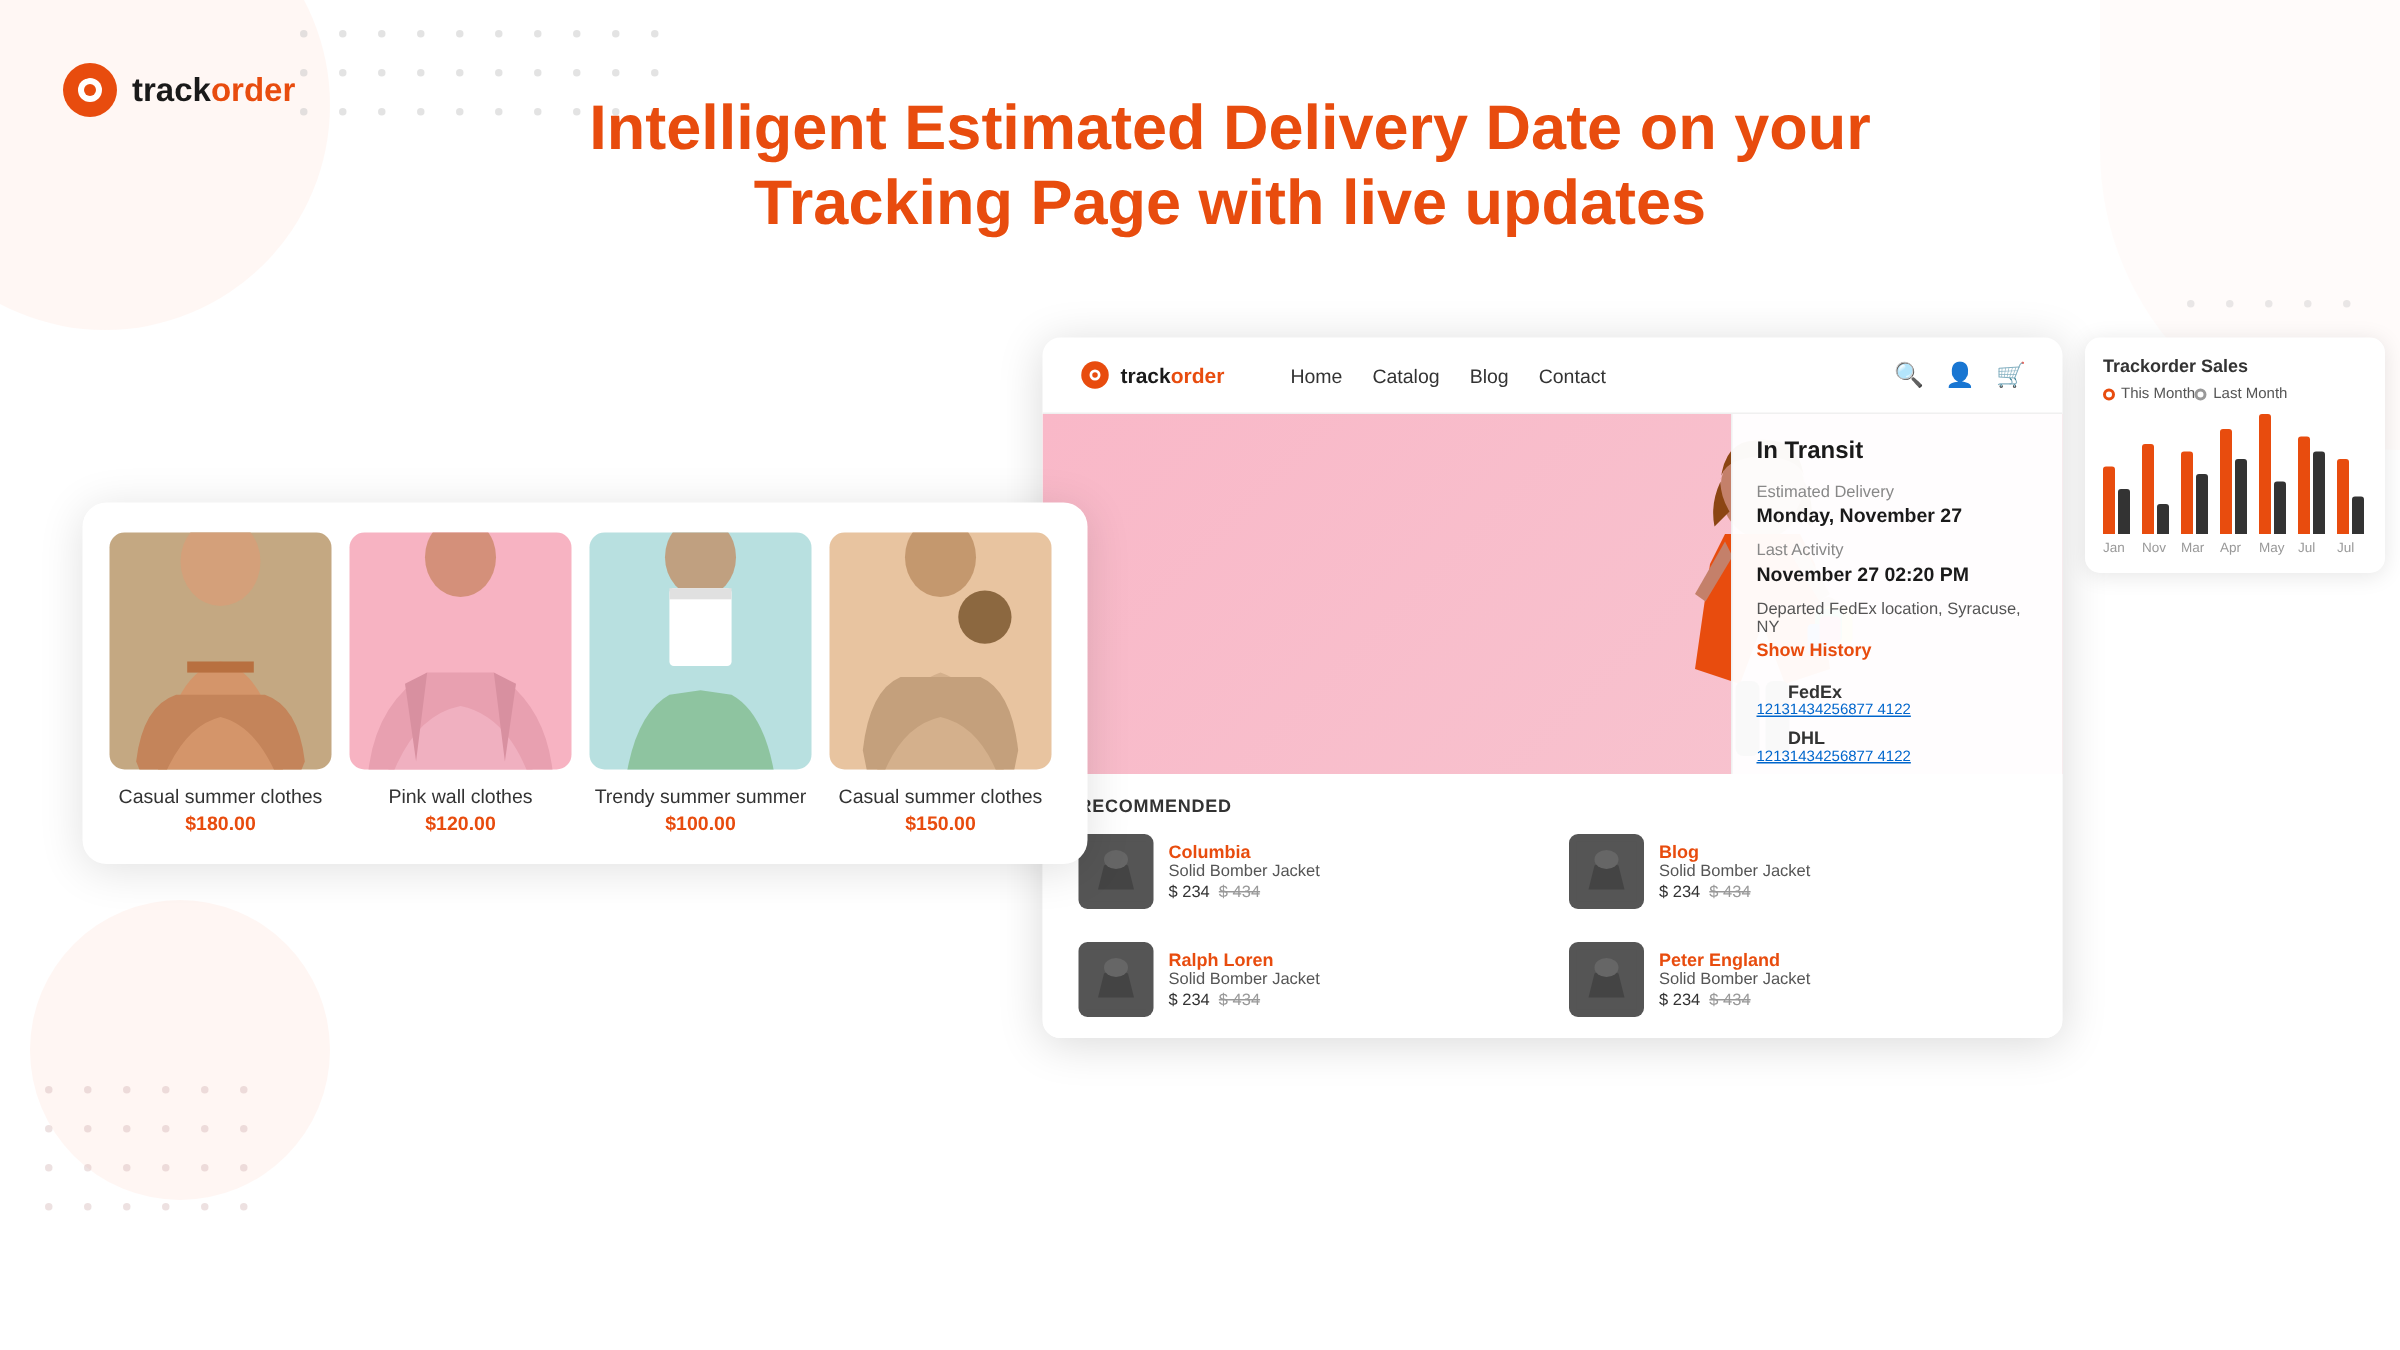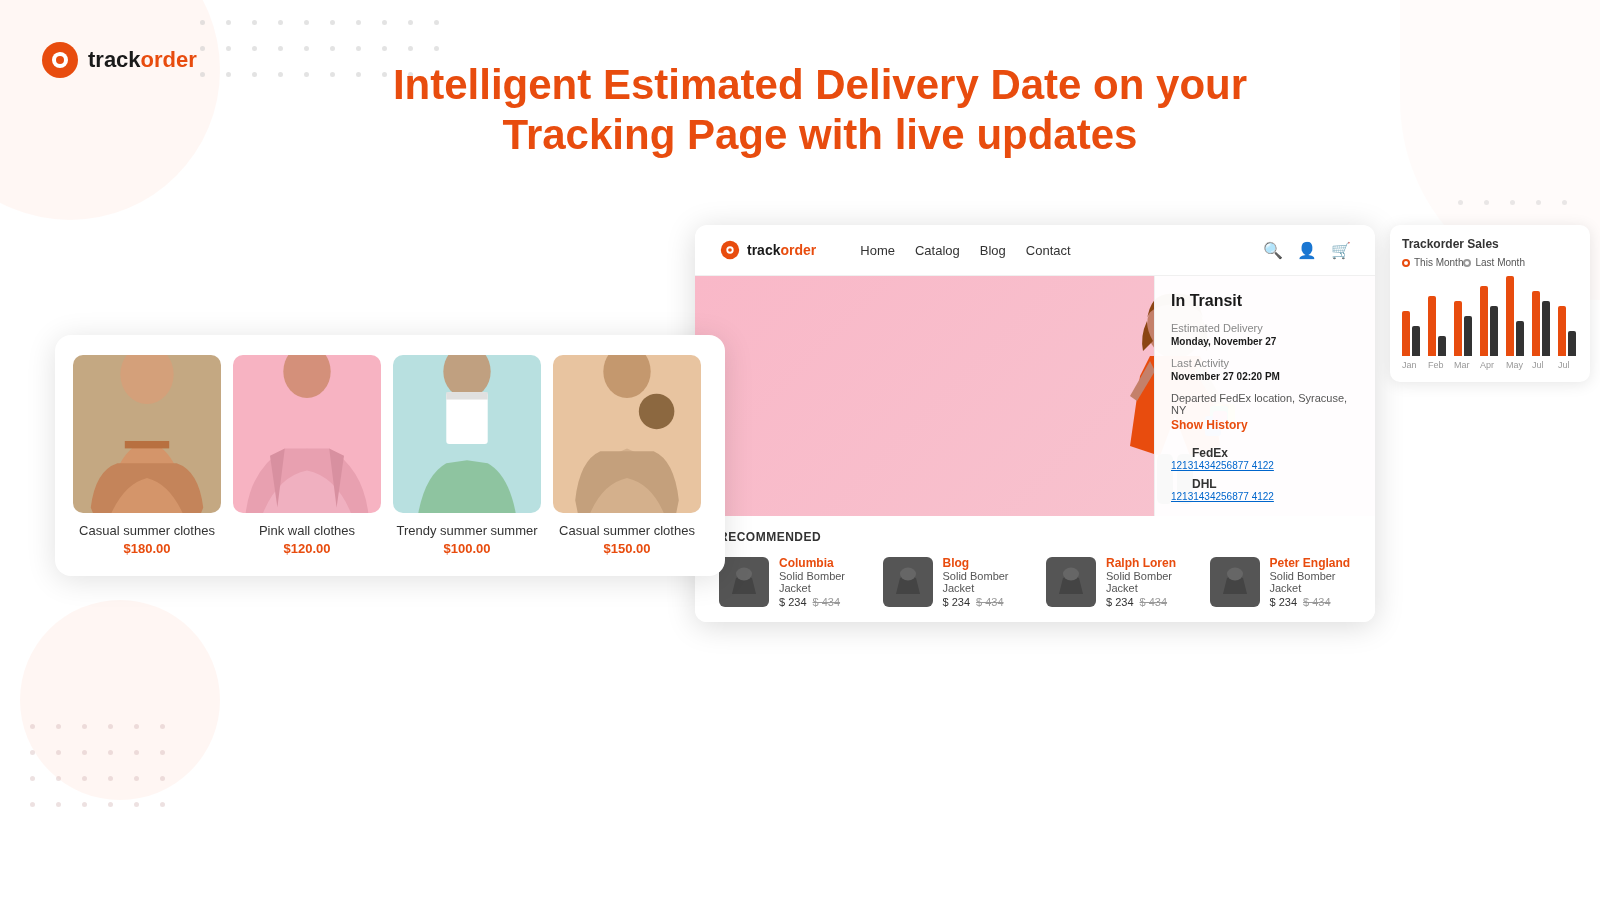--- a/index.html
+++ b/index.html
@@ -188,21 +188,21 @@
       width: 221px; height: 100%;
       background: rgba(255,255,255,0.97);
       padding: 16px;
       border-left: 1px solid #f0f0f0;
       display: flex; flex-direction: column;
     }
     .tracking-status {
       font-size: 16px; font-weight: 700; color: #1a1a1a; margin-bottom: 12px;
     }
     .tracking-label { font-size: 11px; color: #888; margin-bottom: 2px; }
-    .tracking-value { font-size: 10px; font-weight: 700; color: #1a1a1a; margin-bottom: 10px; }
+    .tracking-value { font-size: 13px; font-weight: 700; color: #1a1a1a; margin-bottom: 10px; }
     .tracking-activity-text { font-size: 11px; color: #555; margin-bottom: 2px; }
     .show-history {
       font-size: 12px; color: #e84c0e; font-weight: 600;
       cursor: pointer; text-decoration: none;
       margin-bottom: 14px; display: inline-block;
     }
     .tracking-carrier { margin-bottom: 6px; }
     .carrier-name { font-size: 12px; font-weight: 600; color: #333; padding-left: 21px; }
     .carrier-tracking { font-size: 10px; color: #0066cc; text-decoration: underline; cursor: pointer; }
 
@@ -233,21 +233,21 @@
 
     
     .recommended-section {
       background: #fff;
       padding: 14px 24px;
     }
     .recommended-title {
       font-size: 12px; font-weight: 700; color: #333; letter-spacing: 0.5px;
       margin-bottom: 12px;
     }
-    .product-grid { display: grid; grid-template-columns: 1fr 1fr 1fr 1fr; gap: 22px; }
+    .product-grid { display: grid; grid-template-columns: 1fr 1fr; gap: 22px; }
     .rec-item { display: flex; gap: 10px; align-items: center; }
     .rec-image {
       width: 50px; height: 50px;
       border-radius: 6px;
       background: #555;
       flex-shrink: 0;
       overflow: hidden;
       display: flex; align-items: center; justify-content: center;
     }
     .rec-image svg { width: 40px; height: 40px; }
@@ -467,21 +467,21 @@
         <div class="chart-bar orange" style="height:65px"></div>
         <div class="chart-bar dark" style="height:55px"></div>
       </div>
     <div class="chart-bar-group">
         <div class="chart-bar orange" style="height:50px"></div>
         <div class="chart-bar dark" style="height:25px"></div>
       </div>
   </div>
   <div class="chart-labels">
     <span class="chart-label">Jan</span>
-    <span class="chart-label">Feb</span>
+    <span class="chart-label">Nov</span>
     <span class="chart-label">Mar</span>
     <span class="chart-label">Apr</span>
     <span class="chart-label">May</span>
     <span class="chart-label">Jul</span>
     <span class="chart-label">Jul</span>
   </div>
 </div>
 
 <div class="storefront">
 

